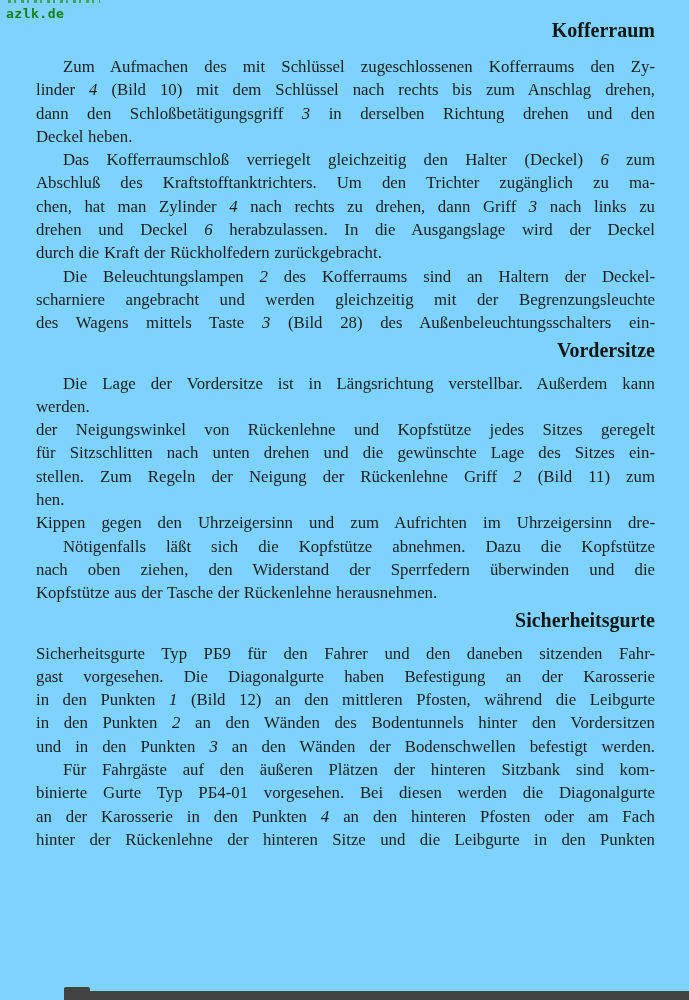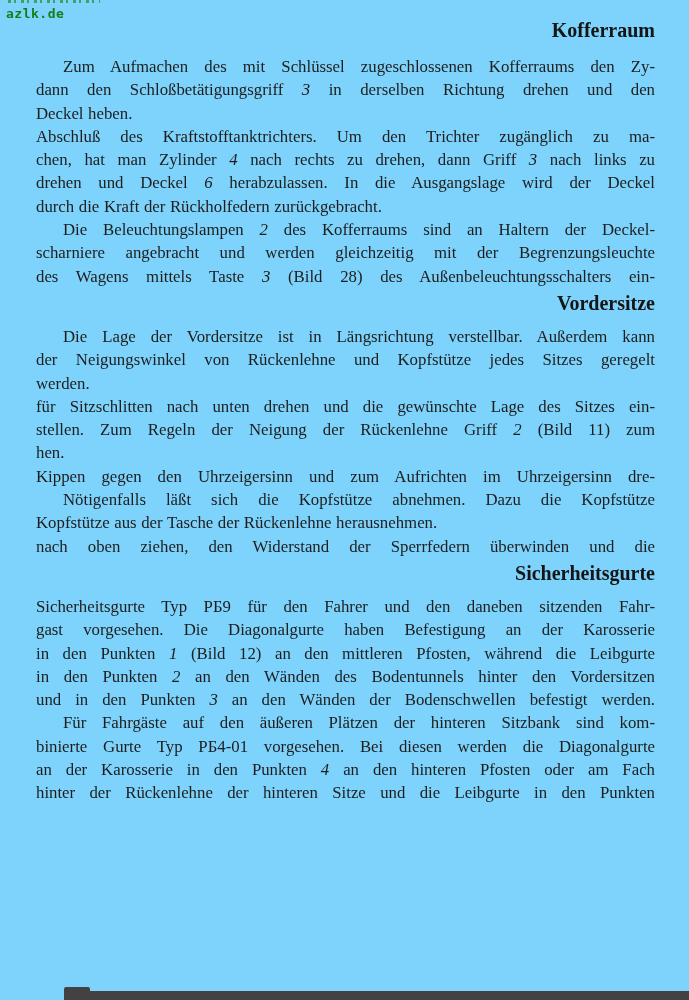--- a/index.html
+++ b/index.html
@@ -93,50 +93,52 @@
 </head>
 <body>
 
 <div class="page" style="background: #7dd3fc; color: rgb(29, 29, 29);">
   <div class="top-fragments"></div>
   <div class="watermark" style="color: rgb(21, 127, 21);">azlk.de</div>
   <div class="text-column" id="text-column">
       <h2 class="heading">Kofferraum</h2>
       <div class="para">
         <div class="line first">Zum Aufmachen des mit Schlüssel zugeschlossenen Kofferraums den Zy-</div>
+        <div class="line">linder <i>4</i> (Bild 10) mit dem Schlüssel nach rechts bis zum Anschlag drehen,</div>
         <div class="line">dann den Schloßbetätigungsgriff <i>3</i> in derselben Richtung drehen und den</div>
         <div class="line para-end">Deckel heben.</div>
       </div>
       <div class="para">
+        <div class="line first">Das Kofferraumschloß verriegelt gleichzeitig den Halter (Deckel) <i>6</i> zum</div>
         <div class="line">Abschluß des Kraftstofftanktrichters. Um den Trichter zugänglich zu ma-</div>
         <div class="line">chen, hat man Zylinder <i>4</i> nach rechts zu drehen, dann Griff <i>3</i> nach links zu</div>
         <div class="line">drehen und Deckel <i>6</i> herabzulassen. In die Ausgangslage wird der Deckel</div>
         <div class="line para-end">durch die Kraft der Rückholfedern zurückgebracht.</div>
       </div>
       <div class="para">
         <div class="line first">Die Beleuchtungslampen <i>2</i> des Kofferraums sind an Haltern der Deckel-</div>
         <div class="line">scharniere angebracht und werden gleichzeitig mit der Begrenzungsleuchte</div>
         <div class="line">des Wagens mittels Taste <i>3</i> (Bild 28) des Außenbeleuchtungsschalters ein-</div>
       </div>
       <h2 class="heading">Vordersitze</h2>
       <div class="para">
         <div class="line first">Die Lage der Vordersitze ist in Längsrichtung verstellbar. Außerdem kann</div>
+        <div class="line para-end">werden.</div>
         <div class="line">der Neigungswinkel von Rückenlehne und Kopfstütze jedes Sitzes geregelt</div>
-        <div class="line para-end">werden.</div>
       </div>
       <div class="para">
         <div class="line">für Sitzschlitten nach unten drehen und die gewünschte Lage des Sitzes ein-</div>
         <div class="line">stellen. Zum Regeln der Neigung der Rückenlehne Griff <i>2</i> (Bild 11) zum</div>
         <div class="line para-end">hen.</div>
         <div class="line">Kippen gegen den Uhrzeigersinn und zum Aufrichten im Uhrzeigersinn dre-</div>
       </div>
       <div class="para">
         <div class="line first">Nötigenfalls läßt sich die Kopfstütze abnehmen. Dazu die Kopfstütze</div>
+        <div class="line">nach oben ziehen, den Widerstand der Sperrfedern überwinden und die</div>
         <div class="line para-end">Kopfstütze aus der Tasche der Rückenlehne herausnehmen.</div>
-        <div class="line">nach oben ziehen, den Widerstand der Sperrfedern überwinden und die</div>
       </div>
       <h2 class="heading">Sicherheitsgurte</h2>
       <div class="para">
         <div class="line">Sicherheitsgurte Typ РБ9 für den Fahrer und den daneben sitzenden Fahr-</div>
         <div class="line">gast vorgesehen. Die Diagonalgurte haben Befestigung an der Karosserie</div>
         <div class="line">in den Punkten <i>1</i> (Bild 12) an den mittleren Pfosten, während die Leibgurte</div>
         <div class="line">in den Punkten <i>2</i> an den Wänden des Bodentunnels hinter den Vordersitzen</div>
         <div class="line">und in den Punkten <i>3</i> an den Wänden der Bodenschwellen befestigt werden.</div>
       </div>
       <div class="para">

